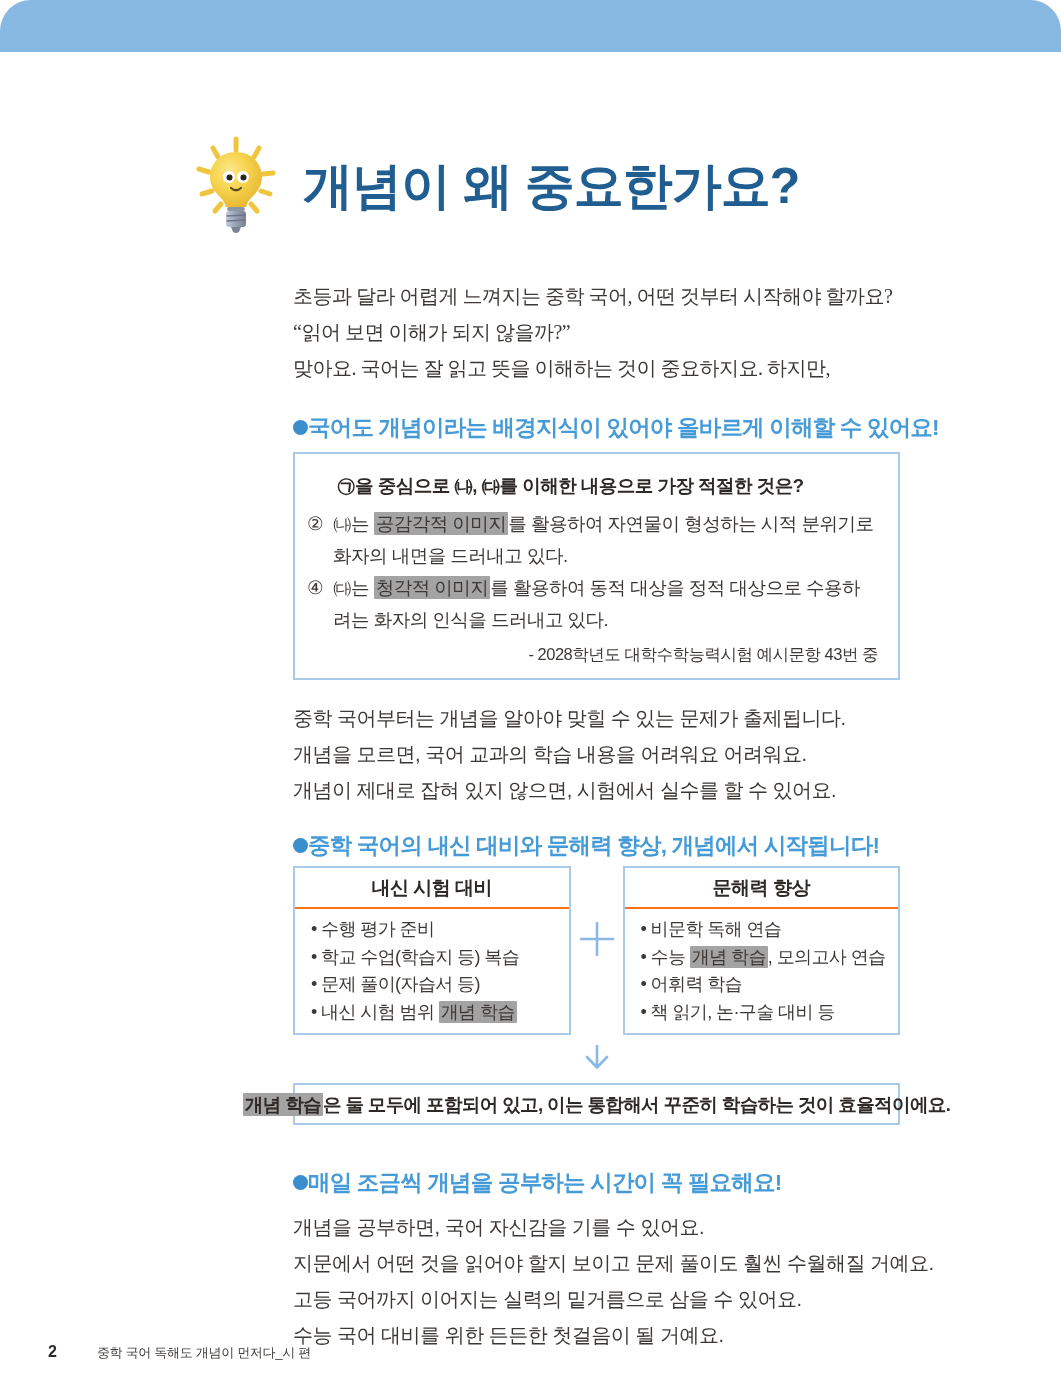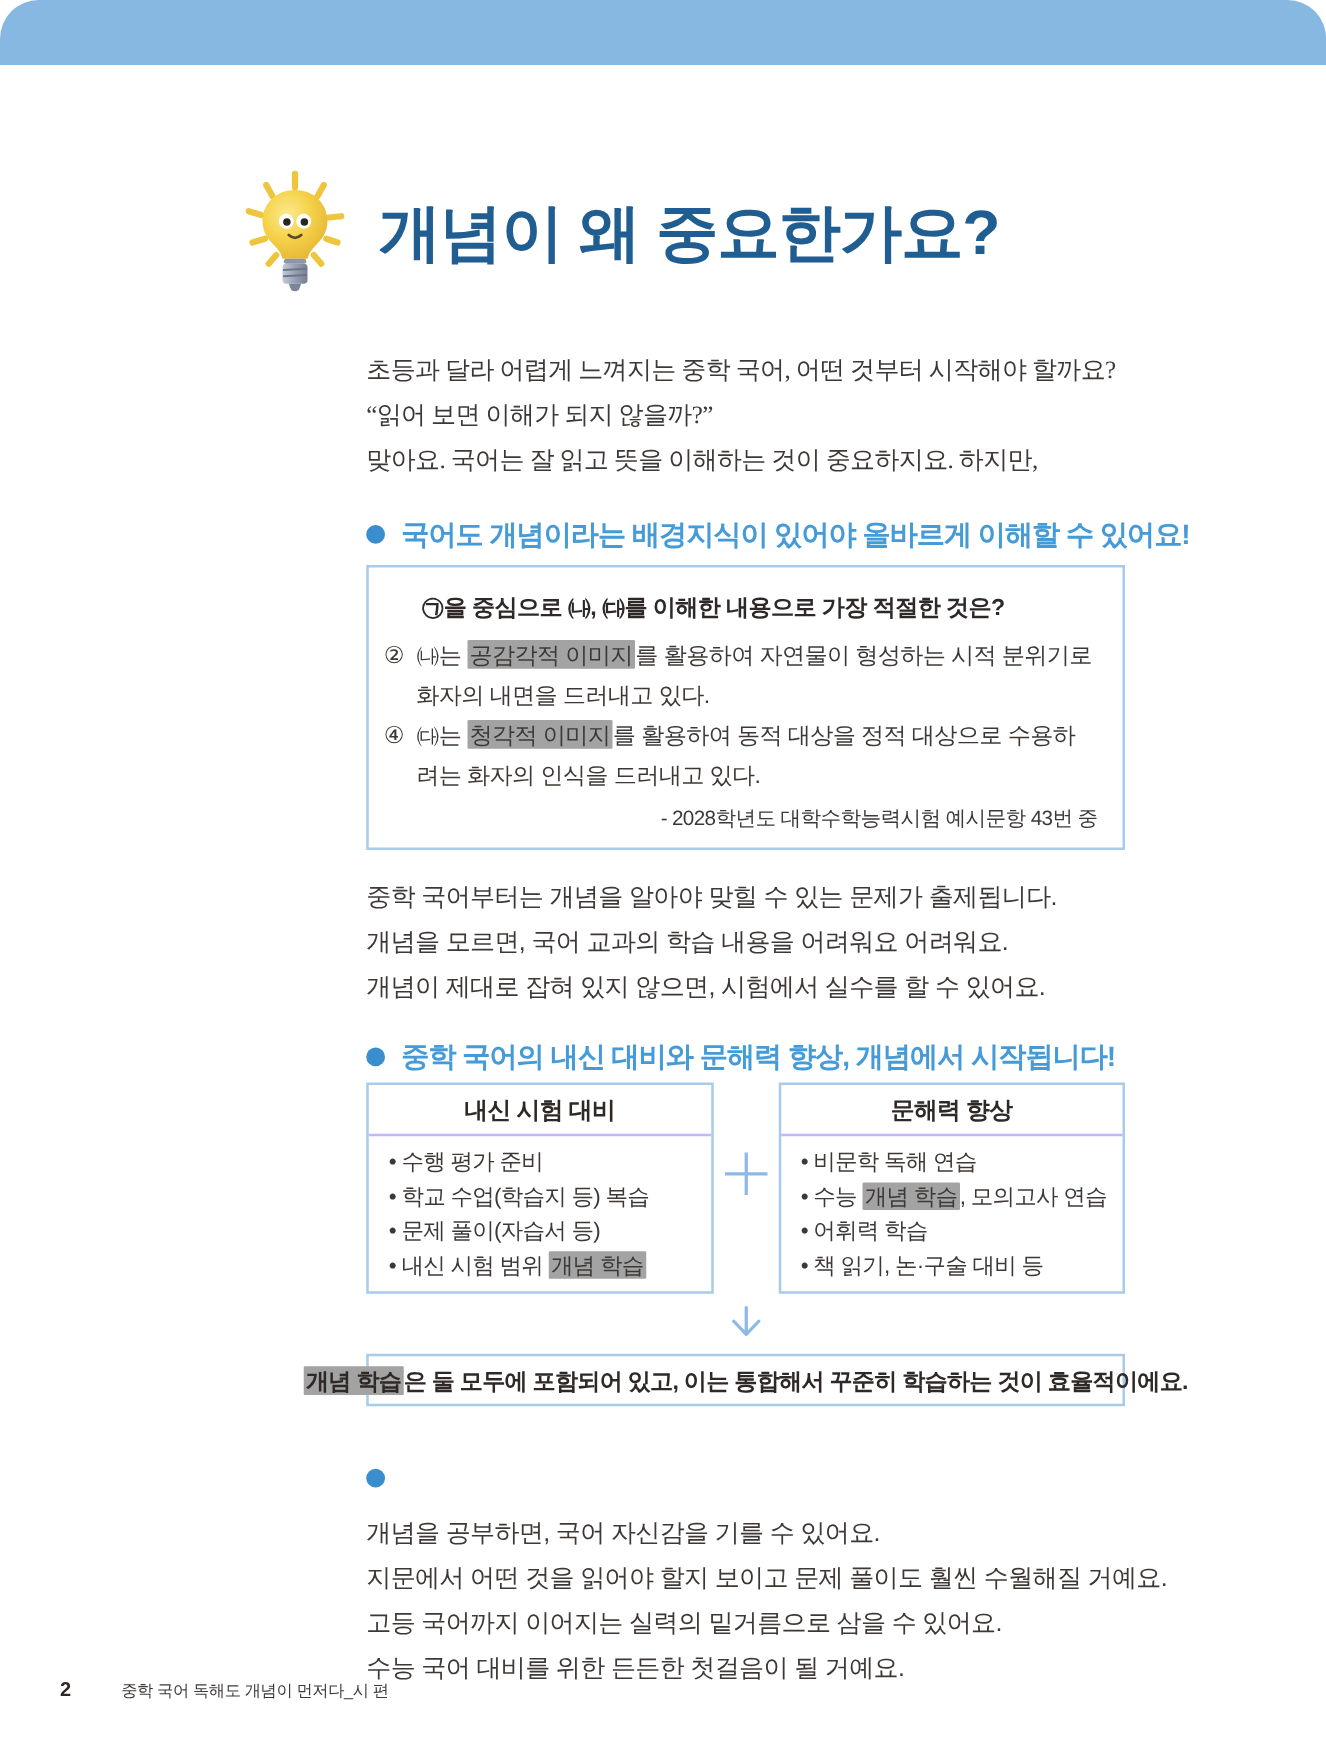--- a/index.html
+++ b/index.html
@@ -37,21 +37,20 @@
   }
   
   .content { width: 607px; margin-left: 293px; }
   .body-par { font-size: 20px; line-height: 36px; color: #3d3835; letter-spacing: -0.5px; }
   .body-par p { white-space: nowrap; }
   .intro { margin-top: 42px; font-family: Liberation Serif, serif; }
   
   .sec-heading {
     display: flex;
     align-items: center;
-    gap: 13px;
     margin-top: 26px;
     height: 30px;
   }
   .sec-heading .dot {
     width: 15px; height: 15px;
     border-radius: 50%;
     background: #3a8ecd;
     flex: 0 0 auto;
   }
   .sec-heading .txt {
@@ -112,21 +111,21 @@
     border: 2px solid #a7cbe9;
     background: #ffffff;
   }
   .cmp-title {
     text-align: center;
     font-size: 19px;
     font-weight: 800;
     color: #2e2926;
     letter-spacing: -0.5px;
     padding: 7px 0 6px;
-    border-bottom: 2px solid #c4b5fd;
+    border-bottom: 2px solid #f97316;
   }
   .cmp-body { padding: 7px 8px 7px 16px; }
   .cmp-item {
     font-size: 18px;
     line-height: 27.5px;
     color: #3d3835;
     letter-spacing: -0.6px;
     white-space: nowrap;
   }
   .cmp-item::before { content: "\2022\00a0"; }
@@ -288,20 +287,21 @@
         <path d="M16 1 V21 M6 12 L16 22.5 L26 12" stroke="#8cb9e6" stroke-width="2.6" fill="none" stroke-linecap="round" stroke-linejoin="round"></path>
       </svg>
     </div>
 
     <div class="conclusion-box">
       <span><mark>개념 학습</mark><span>은 둘 모두에 포함되어 있고, 이는 통합해서 꾸준히 학습하는 것이 효율적이에요.</span></span>
     </div>
 
     <div class="sec-heading s3-heading">
       <span class="dot"></span>
+      <span class="txt">매일 조금씩 개념을 공부하는 시간이 꼭 필요해요!</span>
     </div>
 
     <div class="body-par outro">
       <p>개념을 공부하면, 국어 자신감을 기를 수 있어요.</p>
       <p>지문에서 어떤 것을 읽어야 할지 보이고 문제 풀이도 훨씬 수월해질 거예요.</p>
       <p>고등 국어까지 이어지는 실력의 밑거름으로 삼을 수 있어요.</p>
       <p>수능 국어 대비를 위한 든든한 첫걸음이 될 거예요.</p>
     </div>
 
   </div>

